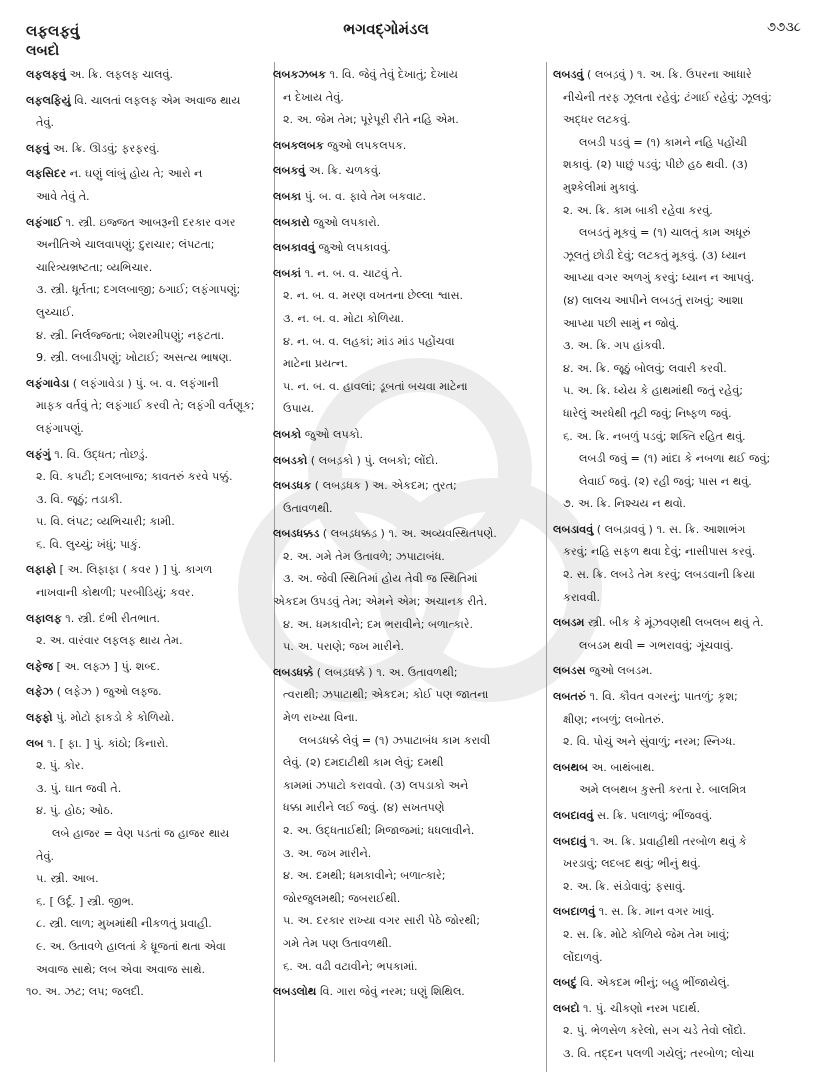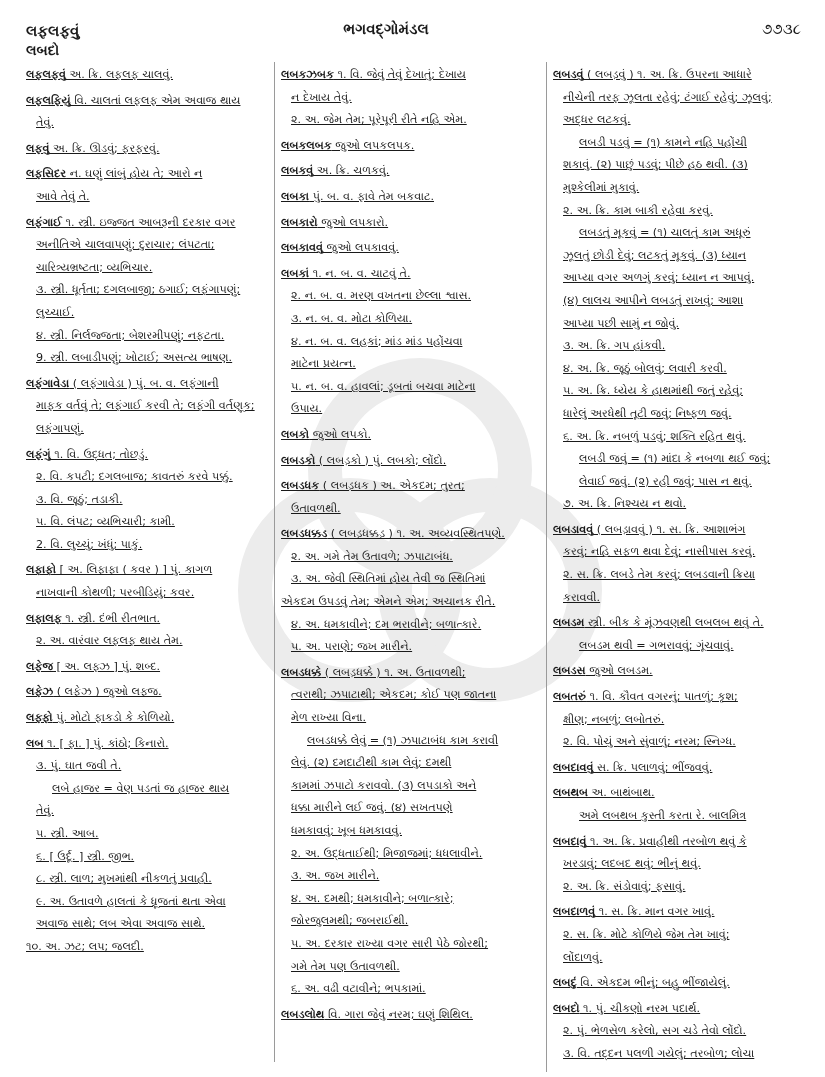--- a/index.html
+++ b/index.html
@@ -4,31 +4,31 @@
 <style>
   html, body { margin: 0; padding: 0; }
   body {
     width: 825px; height: 1077px; background: #ffffff; color: #1a1a1a;
     font-family: "DejaVu Sans", sans-serif; position: relative; overflow: hidden;
   }
   .page-header { position: absolute; left: 0; top: 0; width: 825px; height: 60px; }
   .guide-first { position: absolute; left: 26px; top: 22px; font-size: 15px; font-weight: bold; }
   .guide-last { position: absolute; left: 26px; top: 42px; font-size: 14px; font-weight: bold; }
   .book-title { position: absolute; left: 0; width: 772px; top: 20px; text-align: center; font-size: 15px; font-weight: bold; }
-  .page-no { position: absolute; right: 24px; top: 20px; font-size: 15px; }
+  .page-no { position: absolute; right: 24px; top: 20px; font-size: 13px; font-family: Liberation Mono, monospace; }
   .watermark { position: absolute; left: 230px; top: 330px; width: 380px; height: 420px; pointer-events: none; }
   .col { position: absolute; top: 64px; font-size: 11.2px; line-height: 22.6px; }
   .col1 { left: 26px; width: 244px; }
-  .col2 { left: 281px; width: 257px; }
+  .col2 { left: 273px; width: 257px; }
   .col3 { left: 553px; width: 258px; }
   .sep { position: absolute; top: 62px; width: 1px; background: #9a9a9a; }
   .sep1 { left: 274px; height: 1000px; }
   .sep2 { left: 546px; height: 1010px; }
   .line { white-space: nowrap; overflow: hidden; }
-  .entry { margin-bottom: 3px; text-decoration: underline; }
+  .entry { margin-bottom: 3px; }
   .hw { font-weight: bold; }
   .i1 { padding-left: 10px; }
   .i2 { padding-left: 26px; }
 </style>
 </head>
 <body>
 
 <div class="page-header">
   <div class="guide-first">લફલફવું</div>
   <div class="guide-last">લબદો</div>
@@ -74,42 +74,44 @@
     <div class="entry">
       <div class="line"><span class="hw">લફંગાવેડા</span><span> ( લફંગાવેડા ) પું. બ. વ. લફંગાની</span></div>
       <div class="line i1"><span>માફક વર્તવું તે; લફંગાઈ કરવી તે; લફંગી વર્તણૂક;</span></div>
       <div class="line i1"><span>લફંગાપણું.</span></div>
     </div>
     <div class="entry">
       <div class="line"><span class="hw">લફંગું</span><span> ૧. વિ. ઉદ્ધત; તોછડું.</span></div>
       <div class="line i1"><span>૨. વિ. કપટી; દગલબાજ; કાવતરું કરવે પક્કું.</span></div>
       <div class="line i1"><span>૩. વિ. જૂઠું; તડાકી.</span></div>
       <div class="line i1"><span>૫. વિ. લંપટ; વ્યભિચારી; કામી.</span></div>
-      <div class="line i1"><span>2. વિ. લુચ્ચું; ખંધું; પાકું.</span></div>
+      <div class="line i1"><span>૬. વિ. લુચ્ચું; ખંધું; પાકું.</span></div>
     </div>
     <div class="entry">
       <div class="line"><span class="hw">લફાફો</span><span> [ અ. લિફાફા ( કવર ) ] પું. કાગળ</span></div>
       <div class="line i1"><span>નાખવાની કોથળી; પરબીડિયું; કવર.</span></div>
     </div>
     <div class="entry">
       <div class="line"><span class="hw">લફાલફ</span><span> ૧. સ્ત્રી. દંભી રીતભાત.</span></div>
       <div class="line i1"><span>૨. અ. વારંવાર લફલફ થાય તેમ.</span></div>
     </div>
     <div class="entry">
       <div class="line"><span class="hw">લફેજ</span><span> [ અ. લફ્ઝ ] પું. શબ્દ.</span></div>
     </div>
     <div class="entry">
       <div class="line"><span class="hw">લફેઝ</span><span> ( લફેઝ ) જુઓ લફ્જ.</span></div>
     </div>
     <div class="entry">
       <div class="line"><span class="hw">લફ્ફો</span><span> પું. મોટો ફાકડો કે કોળિયો.</span></div>
     </div>
     <div class="entry">
       <div class="line"><span class="hw">લબ</span><span> ૧. [ ફા. ] પું. કાંઠો; કિનારો.</span></div>
+      <div class="line i1"><span>૨. પું. કોર.</span></div>
       <div class="line i1"><span>૩. પું. ઘાત જવી તે.</span></div>
+      <div class="line i1"><span>૪. પું. હોઠ; ઓઠ.</span></div>
       <div class="line i2"><span>લબે હાજર = વેણ પડતાં જ હાજર થાય</span></div>
       <div class="line i1"><span>તેવું.</span></div>
       <div class="line i1"><span>૫. સ્ત્રી. આબ.</span></div>
       <div class="line i1"><span>૬. [ ઉર્દૂ. ] સ્ત્રી. જીભ.</span></div>
       <div class="line i1"><span>૮. સ્ત્રી. લાળ; મુખમાંથી નીકળતું પ્રવાહી.</span></div>
       <div class="line i1"><span>૯. અ. ઉતાવળે હાલતાં કે ધ્રૂજતાં થતા એવા</span></div>
       <div class="line i1"><span>અવાજ સાથે; લબ એવા અવાજ સાથે.</span></div>
       <div class="line"><span>૧૦. અ. ઝટ; લપ; જલદી.</span></div>
     </div>
     <div class="entry">
@@ -165,21 +167,20 @@
       <div class="line i1"><span>૫. અ. પરાણે; જખ મારીને.</span></div>
     </div>
     <div class="entry">
       <div class="line"><span class="hw">લબડધક્કે</span><span> ( લબડ઼ધક્કે ) ૧. અ. ઉતાવળથી;</span></div>
       <div class="line i1"><span>ત્વરાથી; ઝપાટાથી; એકદમ; કોઈ પણ જાતના</span></div>
       <div class="line i1"><span>મેળ રાખ્યા વિના.</span></div>
       <div class="line i2"><span>લબડધક્કે લેવું = (૧) ઝપાટાબંધ કામ કરાવી</span></div>
       <div class="line i1"><span>લેવું. (૨) દમદાટીથી કામ લેવું; દમથી</span></div>
       <div class="line i1"><span>કામમાં ઝપાટો કરાવવો. (૩) લપડાકો અને</span></div>
       <div class="line i1"><span>ધક્કા મારીને લઈ જવું. (૪) સખતપણે</span></div>
-      <div class="line i1"><span>ધમકાવવું; ખૂબ ધમકાવવું.</span></div>
       <div class="line i1"><span>૨. અ. ઉદ્ધતાઈથી; મિજાજમાં; ધધલાવીને.</span></div>
       <div class="line i1"><span>૩. અ. જખ મારીને.</span></div>
       <div class="line i1"><span>૪. અ. દમથી; ધમકાવીને; બળાત્કારે;</span></div>
       <div class="line i1"><span>જોરજુલમથી; જબરાઈથી.</span></div>
       <div class="line i1"><span>૫. અ. દરકાર રાખ્યા વગર સારી પેઠે જોરથી;</span></div>
       <div class="line i1"><span>ગમે તેમ પણ ઉતાવળથી.</span></div>
       <div class="line i1"><span>૬. અ. વઢી વટાવીને; ભપકામાં.</span></div>
     </div>
     <div class="entry">
       <div class="line"><span class="hw">લબડલોથ</span><span> વિ. ગારા જેવું નરમ; ઘણું શિથિલ.</span></div>
@@ -221,25 +222,25 @@
     </div>
     <div class="entry">
       <div class="line"><span class="hw">લબડસ</span><span> જુઓ લબડમ.</span></div>
     </div>
     <div class="entry">
       <div class="line"><span class="hw">લબતરું</span><span> ૧. વિ. કૌવત વગરનું; પાતળું; કૃશ;</span></div>
       <div class="line i1"><span>ક્ષીણ; નબળું; લબોતરું.</span></div>
       <div class="line i1"><span>૨. વિ. પોચું અને સુંવાળું; નરમ; સ્નિગ્ધ.</span></div>
     </div>
     <div class="entry">
-      <div class="line"><span class="hw">લબદાવવું</span><span> સ. ક્રિ. પલાળવું; ભીંજવવું.</span></div>
-    </div>
-    <div class="entry">
       <div class="line"><span class="hw">લબથબ</span><span> અ. બાથંબાથ.</span></div>
       <div class="line i2"><span>અમે લબથબ કુસ્તી કરતા રે.        બાલમિત્ર</span></div>
+    </div>
+    <div class="entry">
+      <div class="line"><span class="hw">લબદાવવું</span><span> સ. ક્રિ. પલાળવું; ભીંજવવું.</span></div>
     </div>
     <div class="entry">
       <div class="line"><span class="hw">લબદાવું</span><span> ૧. અ. ક્રિ. પ્રવાહીથી તરબોળ થવું કે</span></div>
       <div class="line i1"><span>ખરડાવું; લદબદ થવું; ભીનું થવું.</span></div>
       <div class="line i1"><span>૨. અ. ક્રિ. સંડોવાવું; ફસાવું.</span></div>
     </div>
     <div class="entry">
       <div class="line"><span class="hw">લબદાળવું</span><span> ૧. સ. ક્રિ. માન વગર ખાવું.</span></div>
       <div class="line i1"><span>૨. સ. ક્રિ. મોટે કોળિયે જેમ તેમ ખાવું;</span></div>
       <div class="line i1"><span>લોંદાળવું.</span></div>

